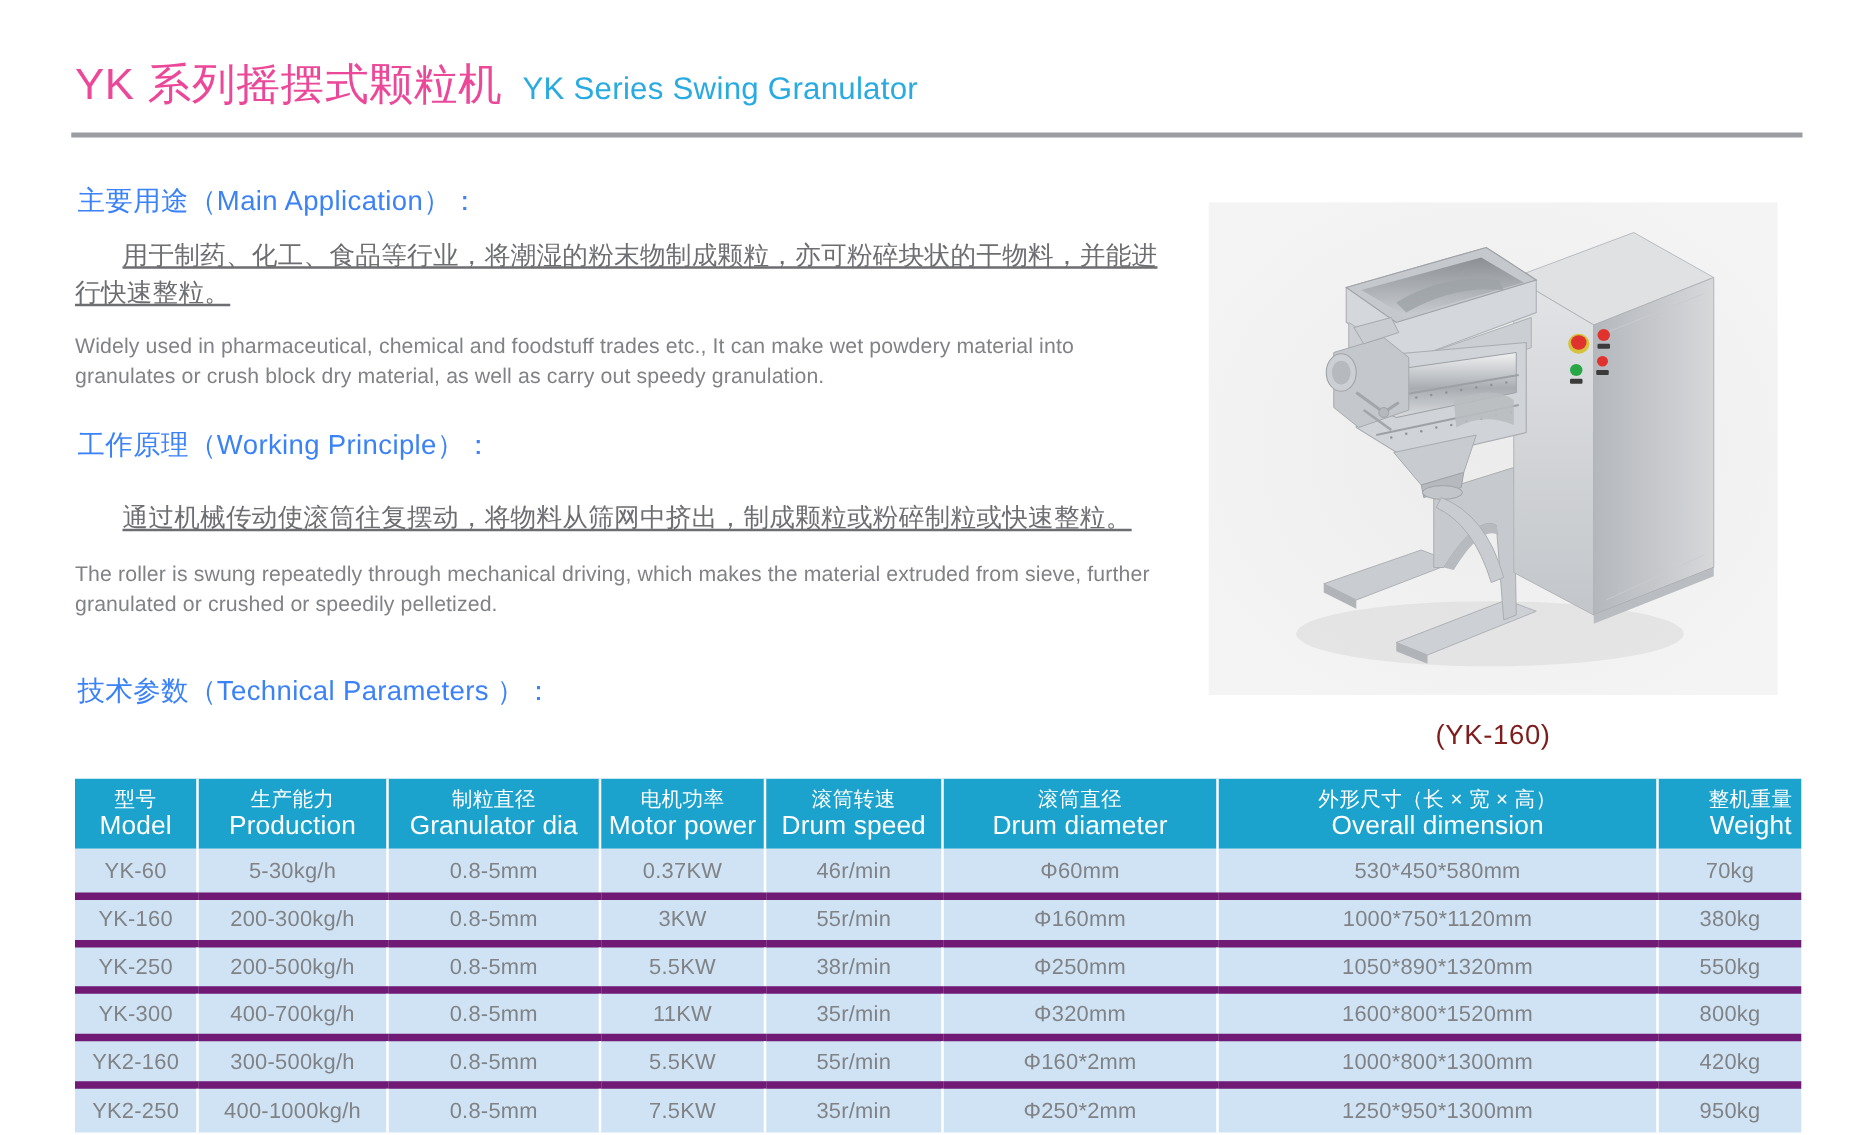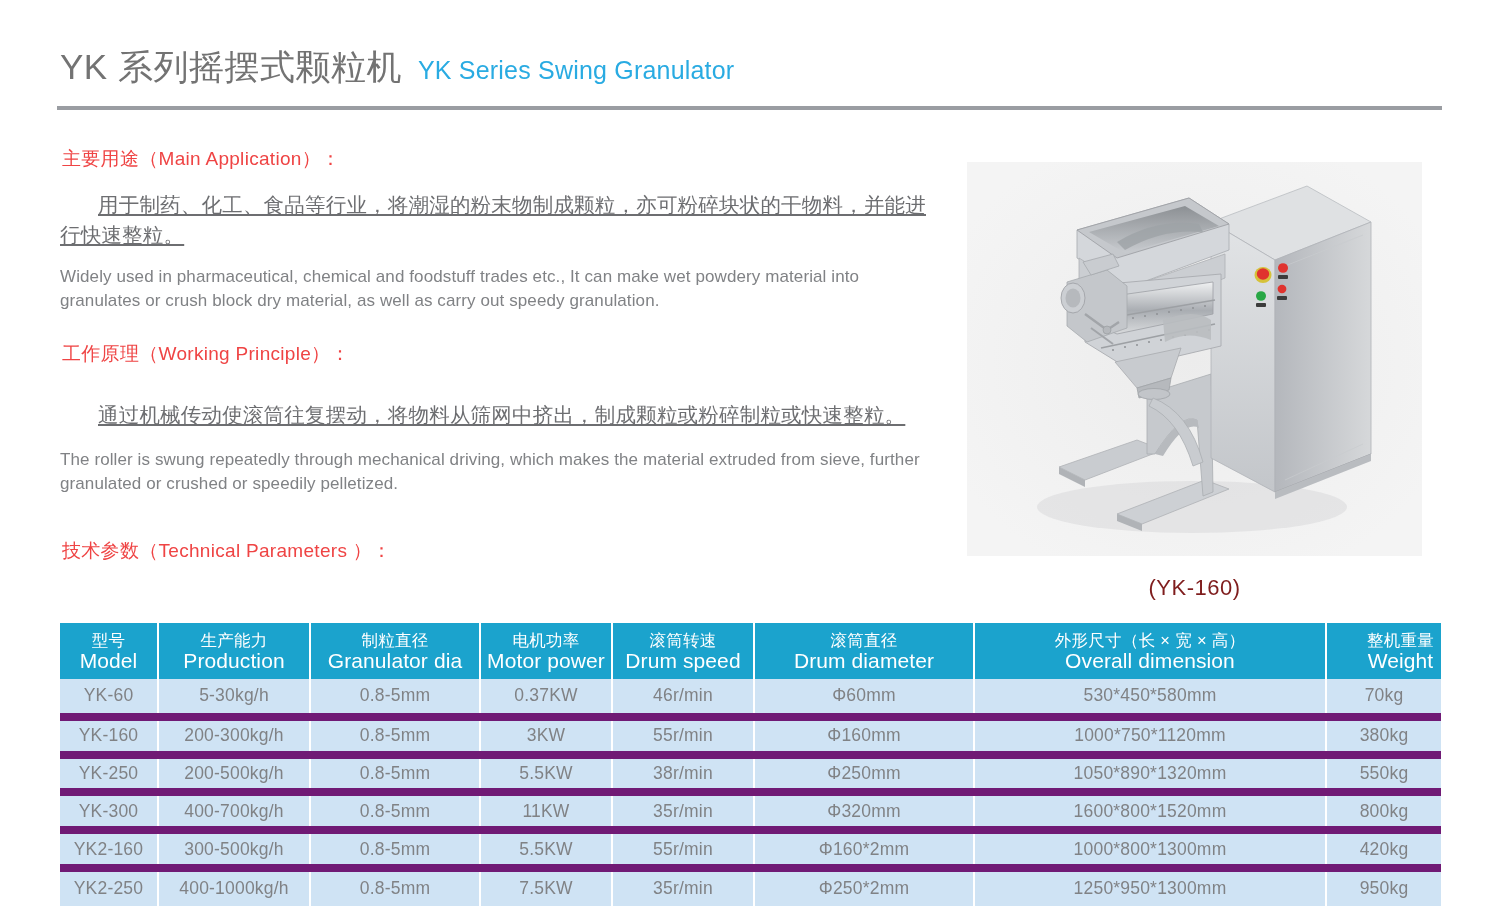--- a/index.html
+++ b/index.html
@@ -24,21 +24,21 @@
   .title-row {
     position: absolute;
     left: 60px;
     top: 44px;
     display: flex;
     align-items: baseline;
     gap: 16px;
   }
   .title-cn {
     font-size: 35px;
-    color: #737373;
+    color: #ec4899;
     letter-spacing: 0.5px;
     font-weight: 400;
     white-space: nowrap;
   }
   .title-en {
     font-size: 25px;
     color: #29abe2;
     letter-spacing: 0.2px;
     white-space: nowrap;
     text-align: center;
@@ -48,22 +48,22 @@
     left: 57px;
     top: 106px;
     width: 1385px;
     height: 4px;
     background: #9a9da2;
   }
 
   
   .sec-head {
     position: absolute;
-    font-size: 19px;
-    color: #ef4444;
+    font-size: 22px;
+    color: #3b82f6;
     letter-spacing: 0.3px;
     white-space: nowrap;
   }
   #sec-main-app  { left: 62px; top: 146px; }
   #sec-principle { left: 62px; top: 341px; }
   #sec-params    { left: 62px; top: 538px; }
 
   
   .p-cn {
     position: absolute;
@@ -140,21 +140,21 @@
     letter-spacing: 0.1px;
   }
   .spec-table td {
     background: #cfe3f4;
     color: #808285;
     font-size: 17.5px;
     text-align: center;
     height: 37.8px;
     padding: 0 2px;
     border-right: 2px solid #ffffff;
-    border-bottom: 8px solid #701a75;
+    border-bottom: 6px solid #701a75;
     letter-spacing: 0.2px;
     white-space: nowrap;
   }
   .spec-table td:last-child { border-right: none; }
   .spec-table tbody tr:last-child td { border-bottom: none; }
 </style>
 </head>
 <body>
 
 <div class="page">

